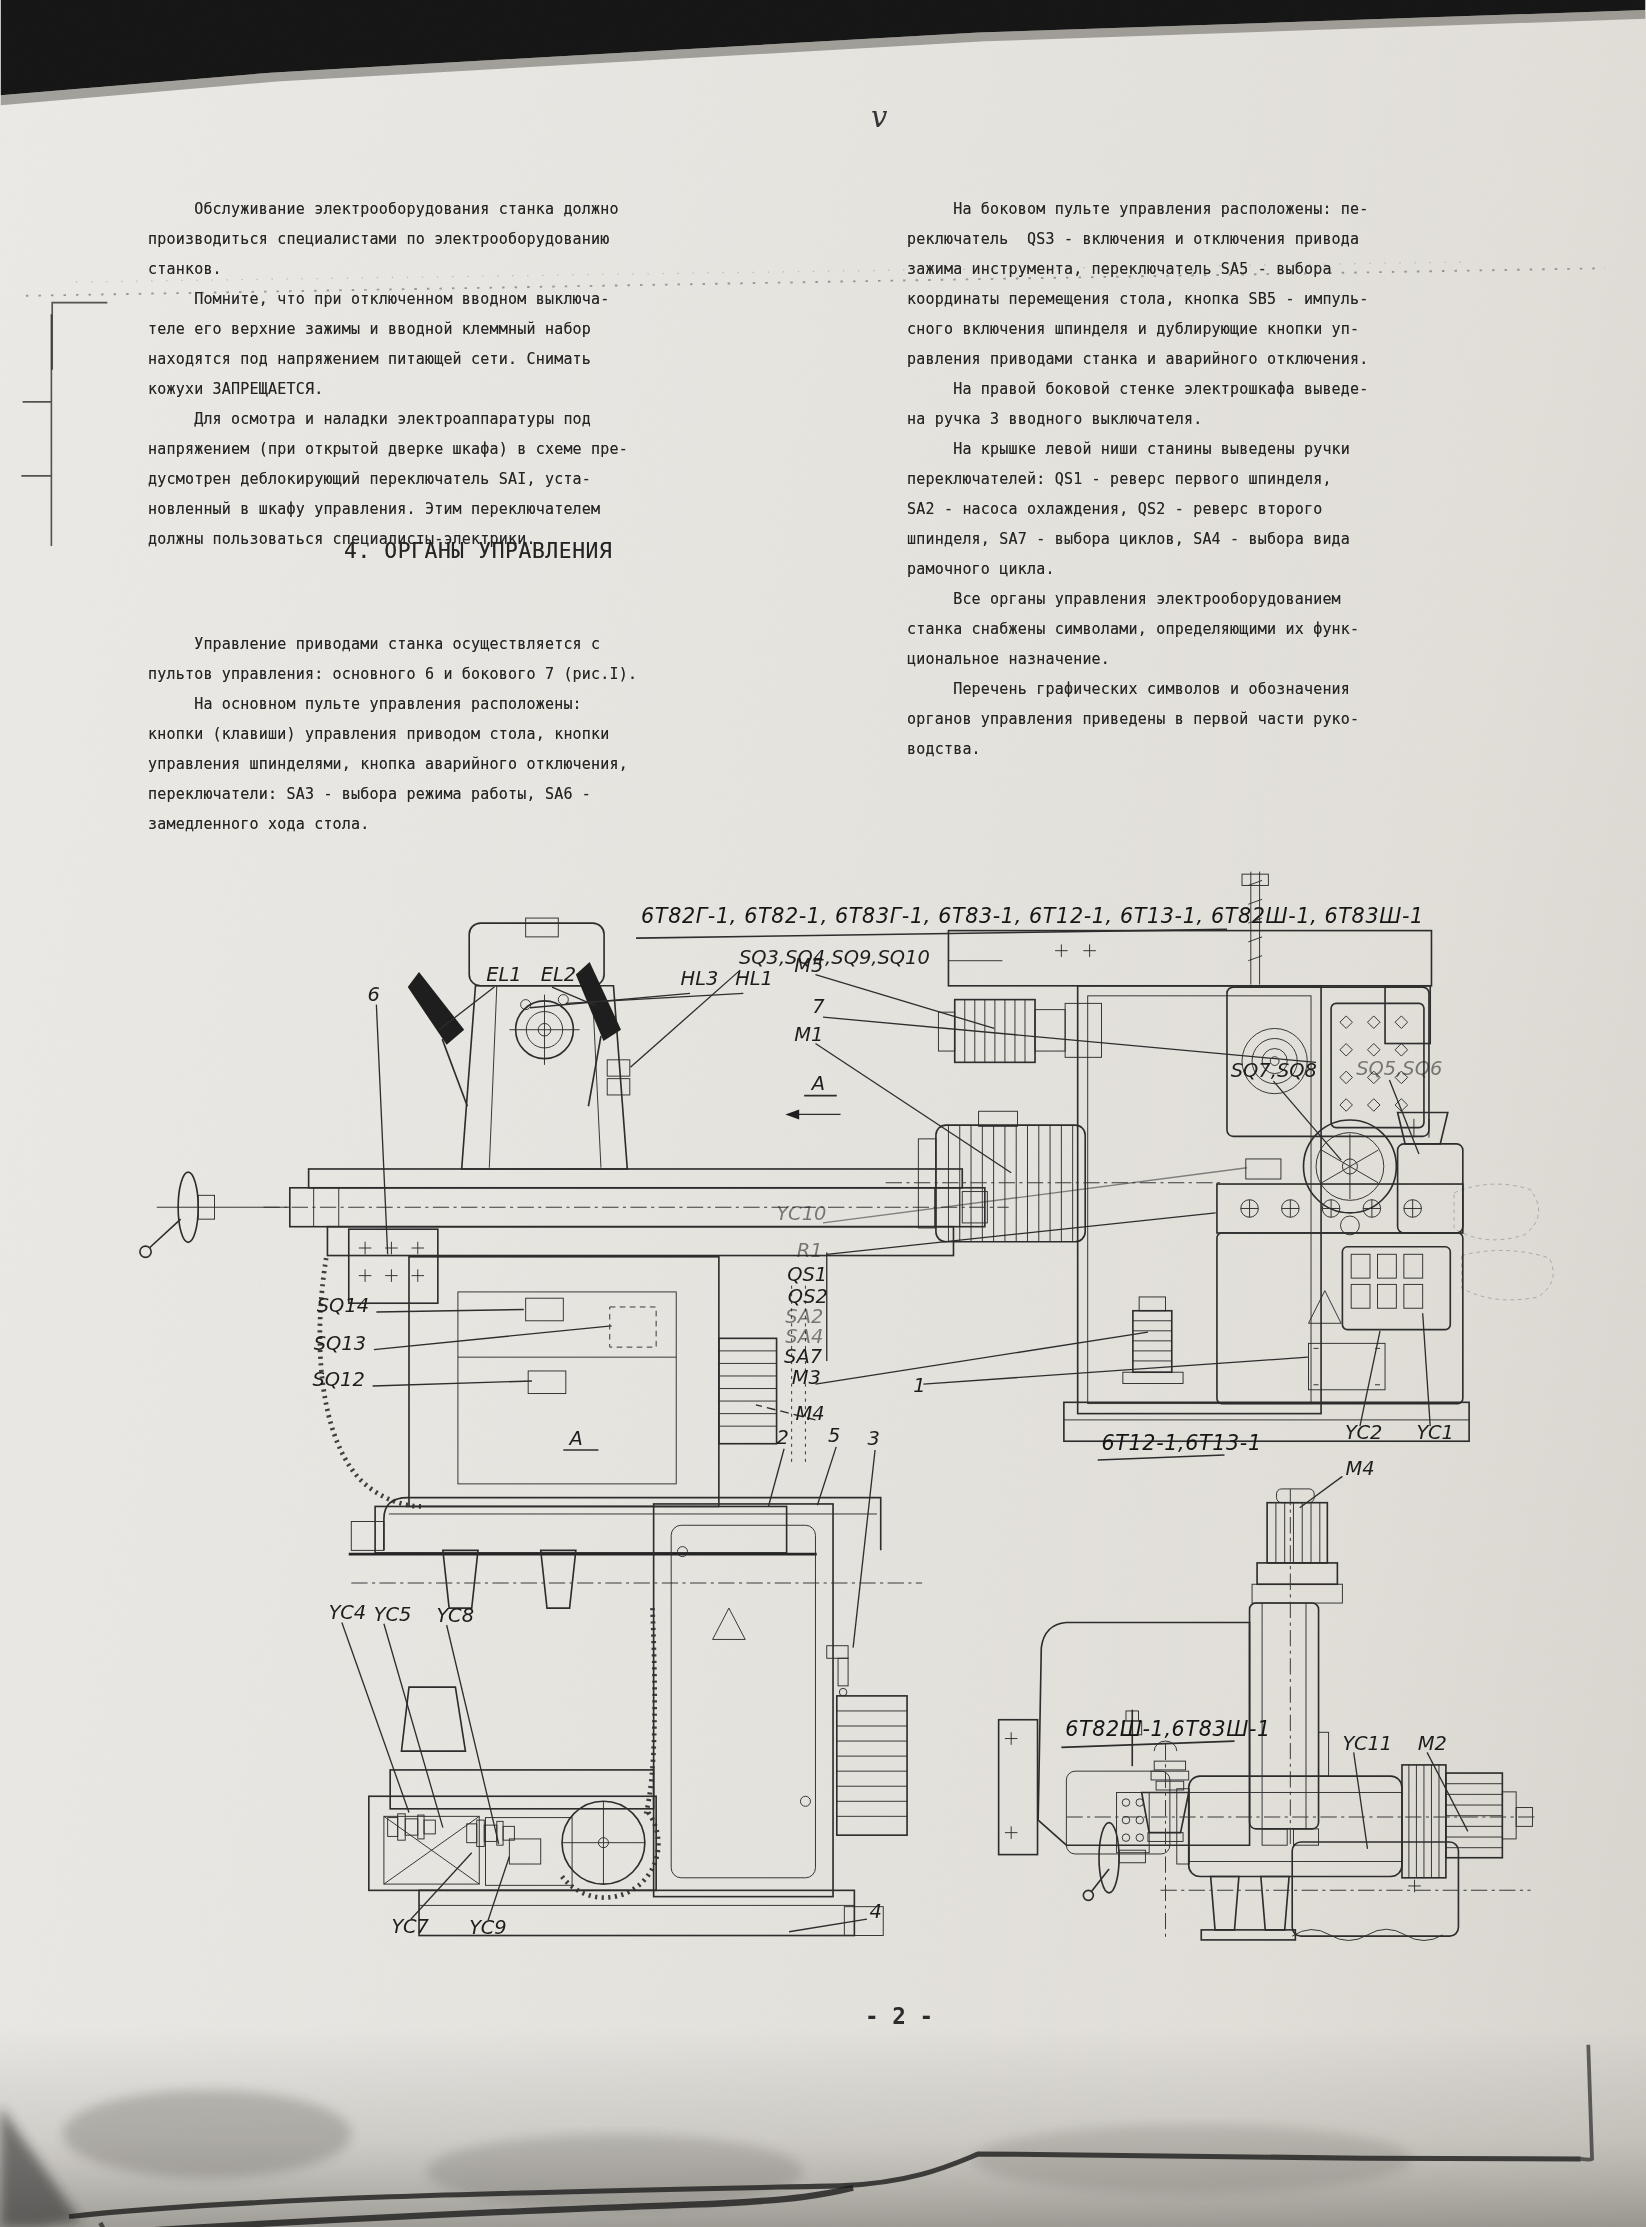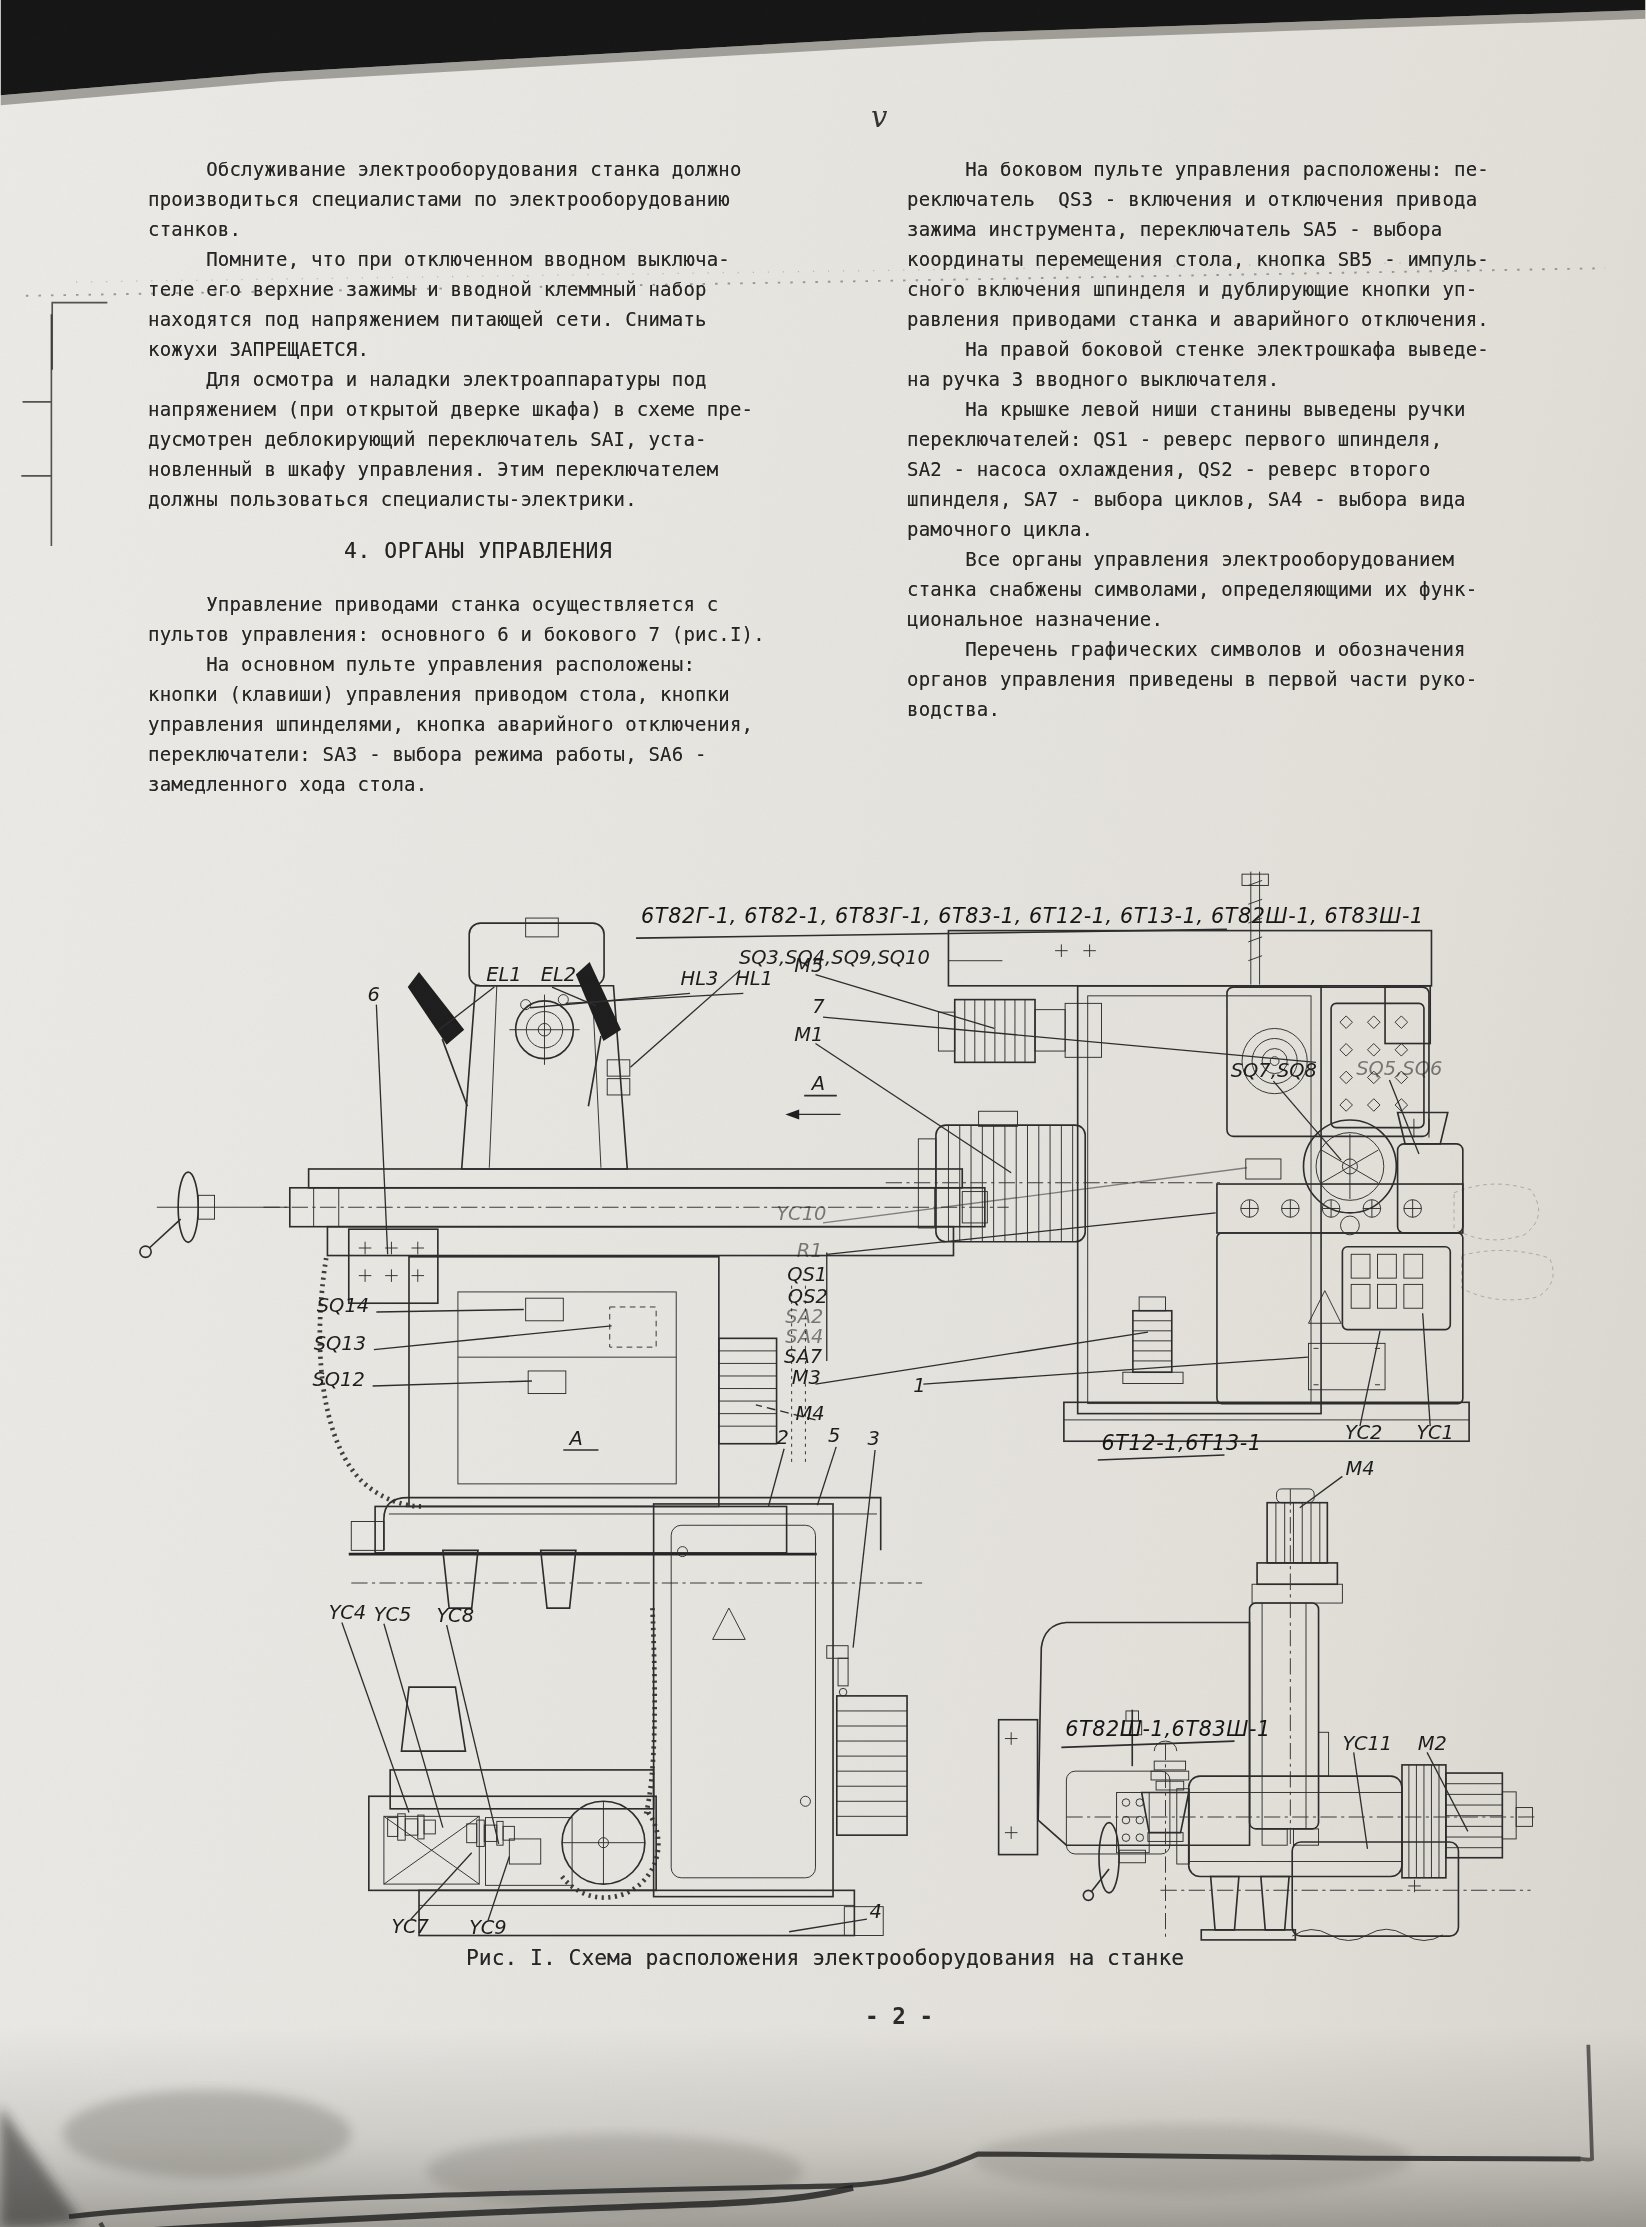--- a/index.html
+++ b/index.html
@@ -1,20 +1,20 @@
 <!DOCTYPE html>
 <html style="font-size:10px"><head>
 <meta charset="utf-8">
 <style>
   html,body{margin:0;padding:0;background:#888;}
   #page{position:relative;width:1646px;height:2227px;overflow:hidden;
         background:linear-gradient(100deg,#edebe7 0%,#e8e6e1 40%,#e3e0da 78%,#d9d6cf 100%);
         font-family:"DejaVu Sans Mono",monospace;color:#222;}
-  .tcol{position:absolute;white-space:pre;font-size:19px;line-height:30px;
-        letter-spacing:0.2px;color:#232323;text-shadow:0 0 0.6px rgba(20,20,20,.45);}
+  .tcol{position:absolute;white-space:pre;font-size:15px;line-height:30px;
+        letter-spacing:0.2px;color:#232323;text-shadow:0 0 0.6px rgba(20,20,20,.45);margin-top:40px;}
   .tline{height:30px;}
   #section-heading{position:absolute;left:344px;top:538px;font-size:21.3px;
         letter-spacing:0.6px;color:#232323;text-shadow:0 0 0.6px rgba(20,20,20,.45);white-space:pre;}
   #v-mark{position:absolute;left:871px;top:100px;font:italic 29px "DejaVu Serif",serif;color:#333;}
   #caption{position:absolute;left:466px;top:1945px;font-size:21.3px;white-space:pre;
         color:#242424;text-shadow:0 0 0.6px rgba(20,20,20,.4);}
   #page-number{position:absolute;left:865px;top:2003px;font-size:22.6px;font-weight:bold;color:#2a2a2a;}
   svg{position:absolute;left:0;top:0;}
   .ln{stroke:#2c2c2c;stroke-width:2.6;fill:none;}
   .thin{stroke:#2c2c2c;stroke-width:1.5;fill:none;}
@@ -395,21 +395,20 @@
       <text class="lblh" x="1756" y="2310">6Т12-1,6Т13-1</text>
       <text class="lbl" x="2145" y="2350">M4</text>
       <text class="lblh" x="1698" y="2766">6Т82Ш-1,6Т83Ш-1</text>
       <text class="lbl" x="2140" y="2788">YC11</text>
       <text class="lbl" x="2260" y="2788">M2</text>
     </g>
     <path d="M1750,2326 L1952,2318" class="ln"></path>
     <path d="M1692,2784 L1968,2774" class="ln"></path>
   </svg>
 
-  <div id="caption">Рис. I. Схема расположения электрооборудования на станке</div>
   <div id="page-number">- 2 -</div>
 
   <svg width="1646" height="226" style="top:2002px" viewBox="0 0 2624 360">
     <defs>
       <linearGradient id="bot" x1="0" y1="0" x2="0" y2="1">
         <stop offset="0" stop-color="#777" stop-opacity="0"></stop>
         <stop offset=".55" stop-color="#8a877f" stop-opacity=".25"></stop>
         <stop offset="1" stop-color="#6e6b64" stop-opacity=".6"></stop>
       </linearGradient>
       <filter id="blur1">

